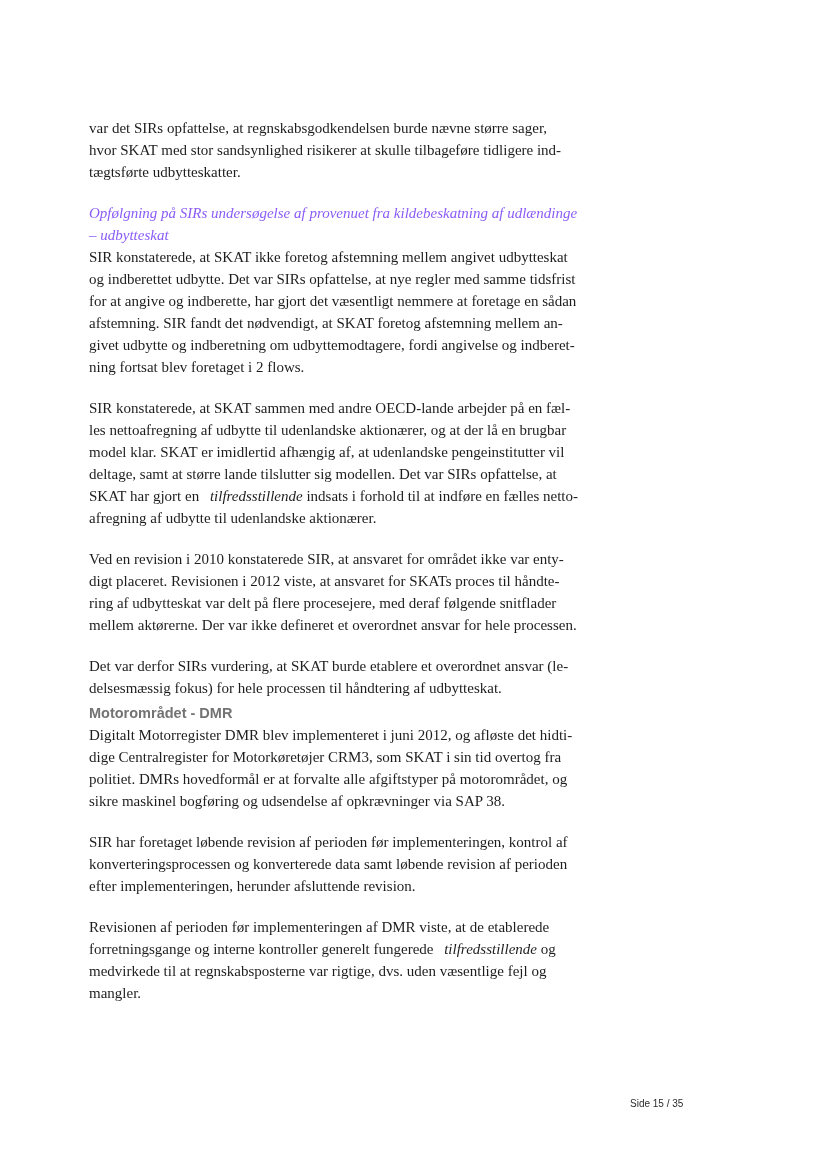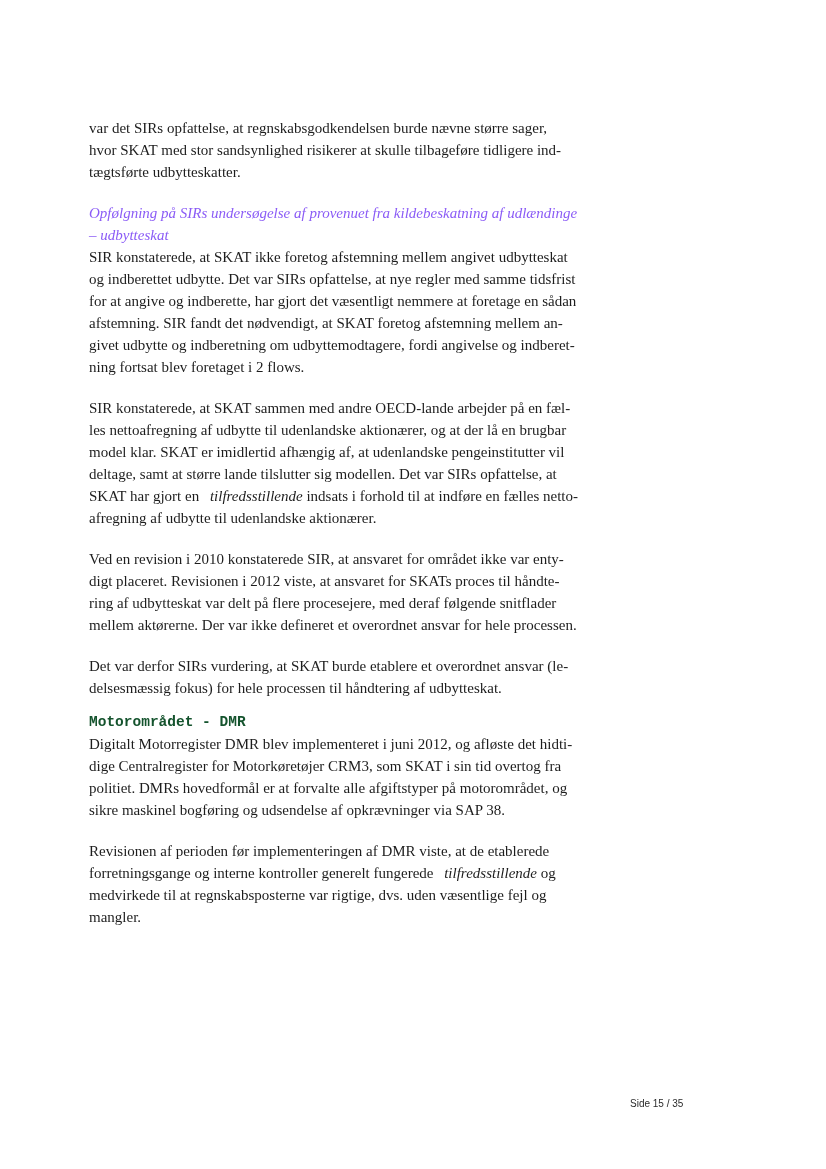--- a/index.html
+++ b/index.html
@@ -38,26 +38,26 @@
   .h-italic {
     font-style: italic;
     font-weight: normal;
     font-size: 15px;
     line-height: 22px;
     margin: 0;
     white-space: pre-line;
     color: #8b5cf6;
   }
   .h-bold {
-    font-family: Liberation Mono, monospace;
+    font-family: Liberation Sans, sans-serif;
     font-weight: 700;
     font-size: 14.5px;
     line-height: 22px;
-    margin: 12px 0 0 0;
-    color: #14532d;
+    margin: 3px 0 0 0;
+    color: #737373;
   }
   .doc em {
     font-style: italic;
     margin-left: 7px;
   }
   .footer {
     position: absolute;
     left: 630px;
     top: 1098px;
     font-family: "Liberation Sans", sans-serif;
@@ -102,20 +102,23 @@
     <p class="tight">Det var derfor SIRs vurdering, at SKAT burde etablere et overordnet ansvar (le-
 delsesmæssig fokus) for hele processen til håndtering af udbytteskat.</p>
 
     <h3 class="h-bold">Motorområdet - DMR</h3>
 
     <p>Digitalt Motorregister DMR blev implementeret i juni 2012, og afløste det hidti-
 dige Centralregister for Motorkøretøjer CRM3, som SKAT i sin tid overtog fra
 politiet. DMRs hovedformål er at forvalte alle afgiftstyper på motorområdet, og
 sikre maskinel bogføring og udsendelse af opkrævninger via SAP 38.</p>
 
+    <p>SIR har foretaget løbende revision af perioden før implementeringen, kontrol af
+konverteringsprocessen og konverterede data samt løbende revision af perioden
+efter implementeringen, herunder afsluttende revision.</p>
 
     <p><span>Revisionen af perioden før implementeringen af DMR viste, at de etablerede
 forretningsgange og interne kontroller generelt fungerede </span><em>tilfredsstillende</em><span> og
 medvirkede til at regnskabsposterne var rigtige, dvs. uden væsentlige fejl og
 mangler.</span></p>
 
   </main>
 
   <footer class="footer">
     <span>Side 15 / 35</span>

